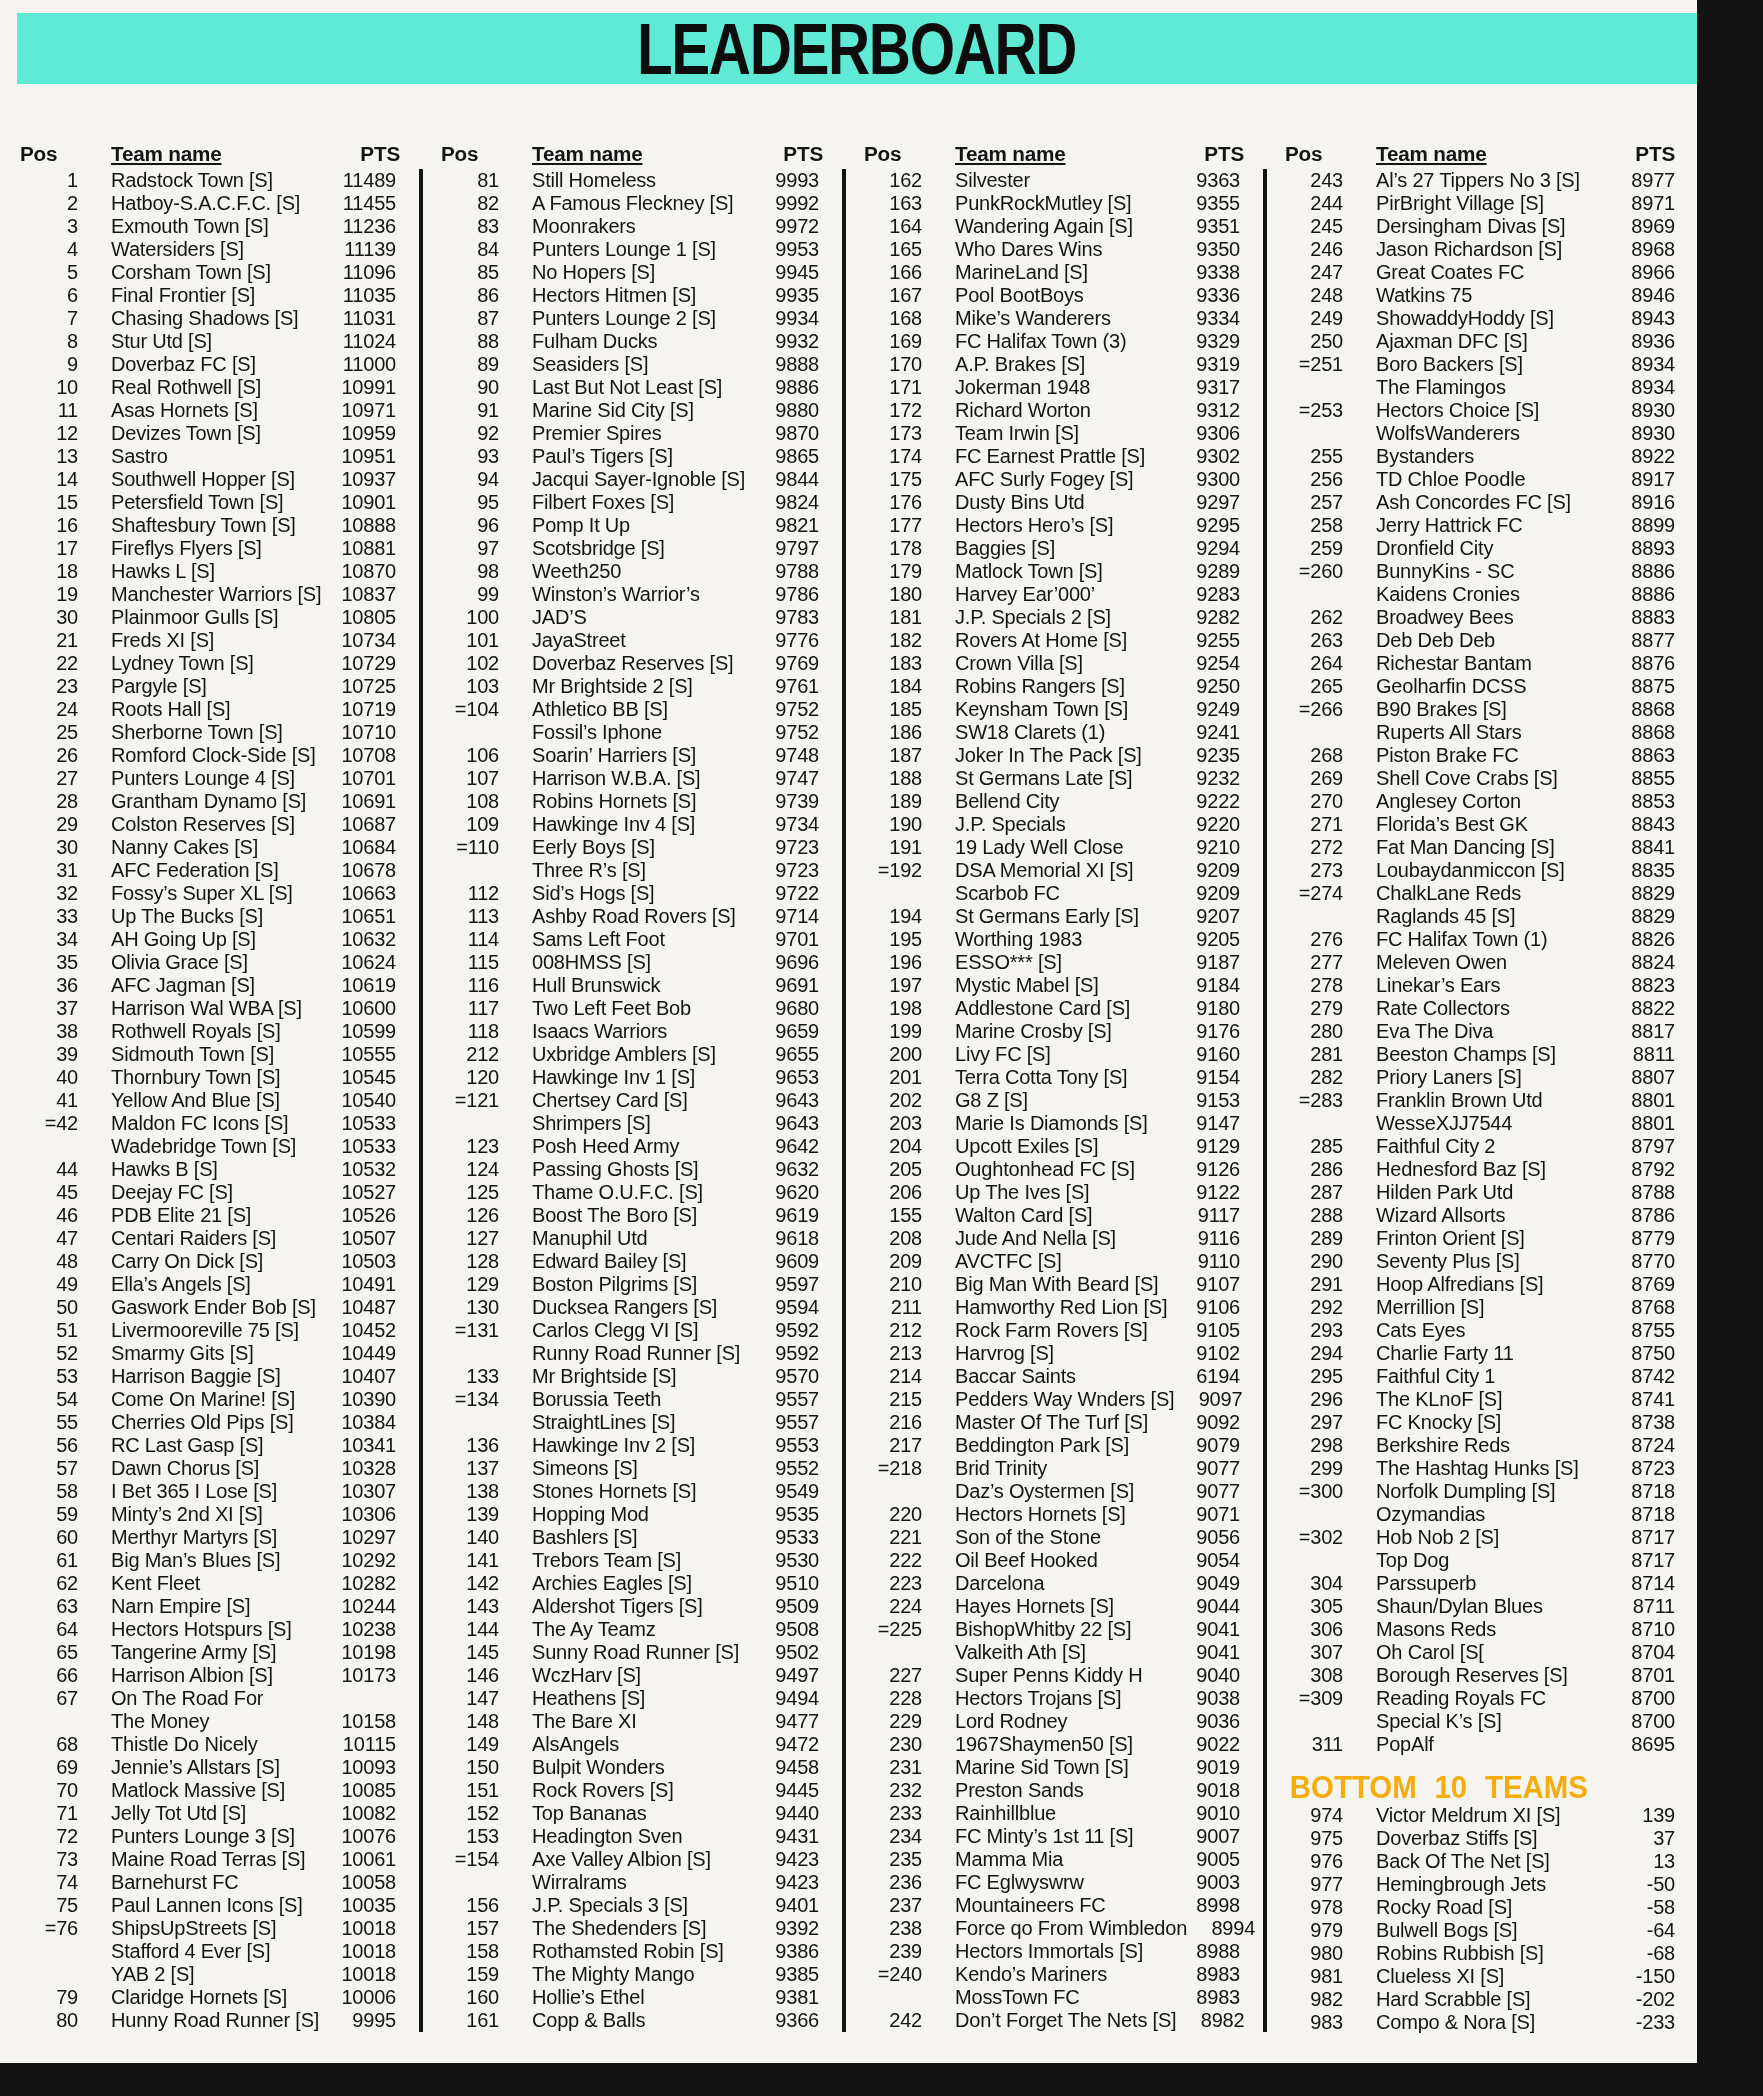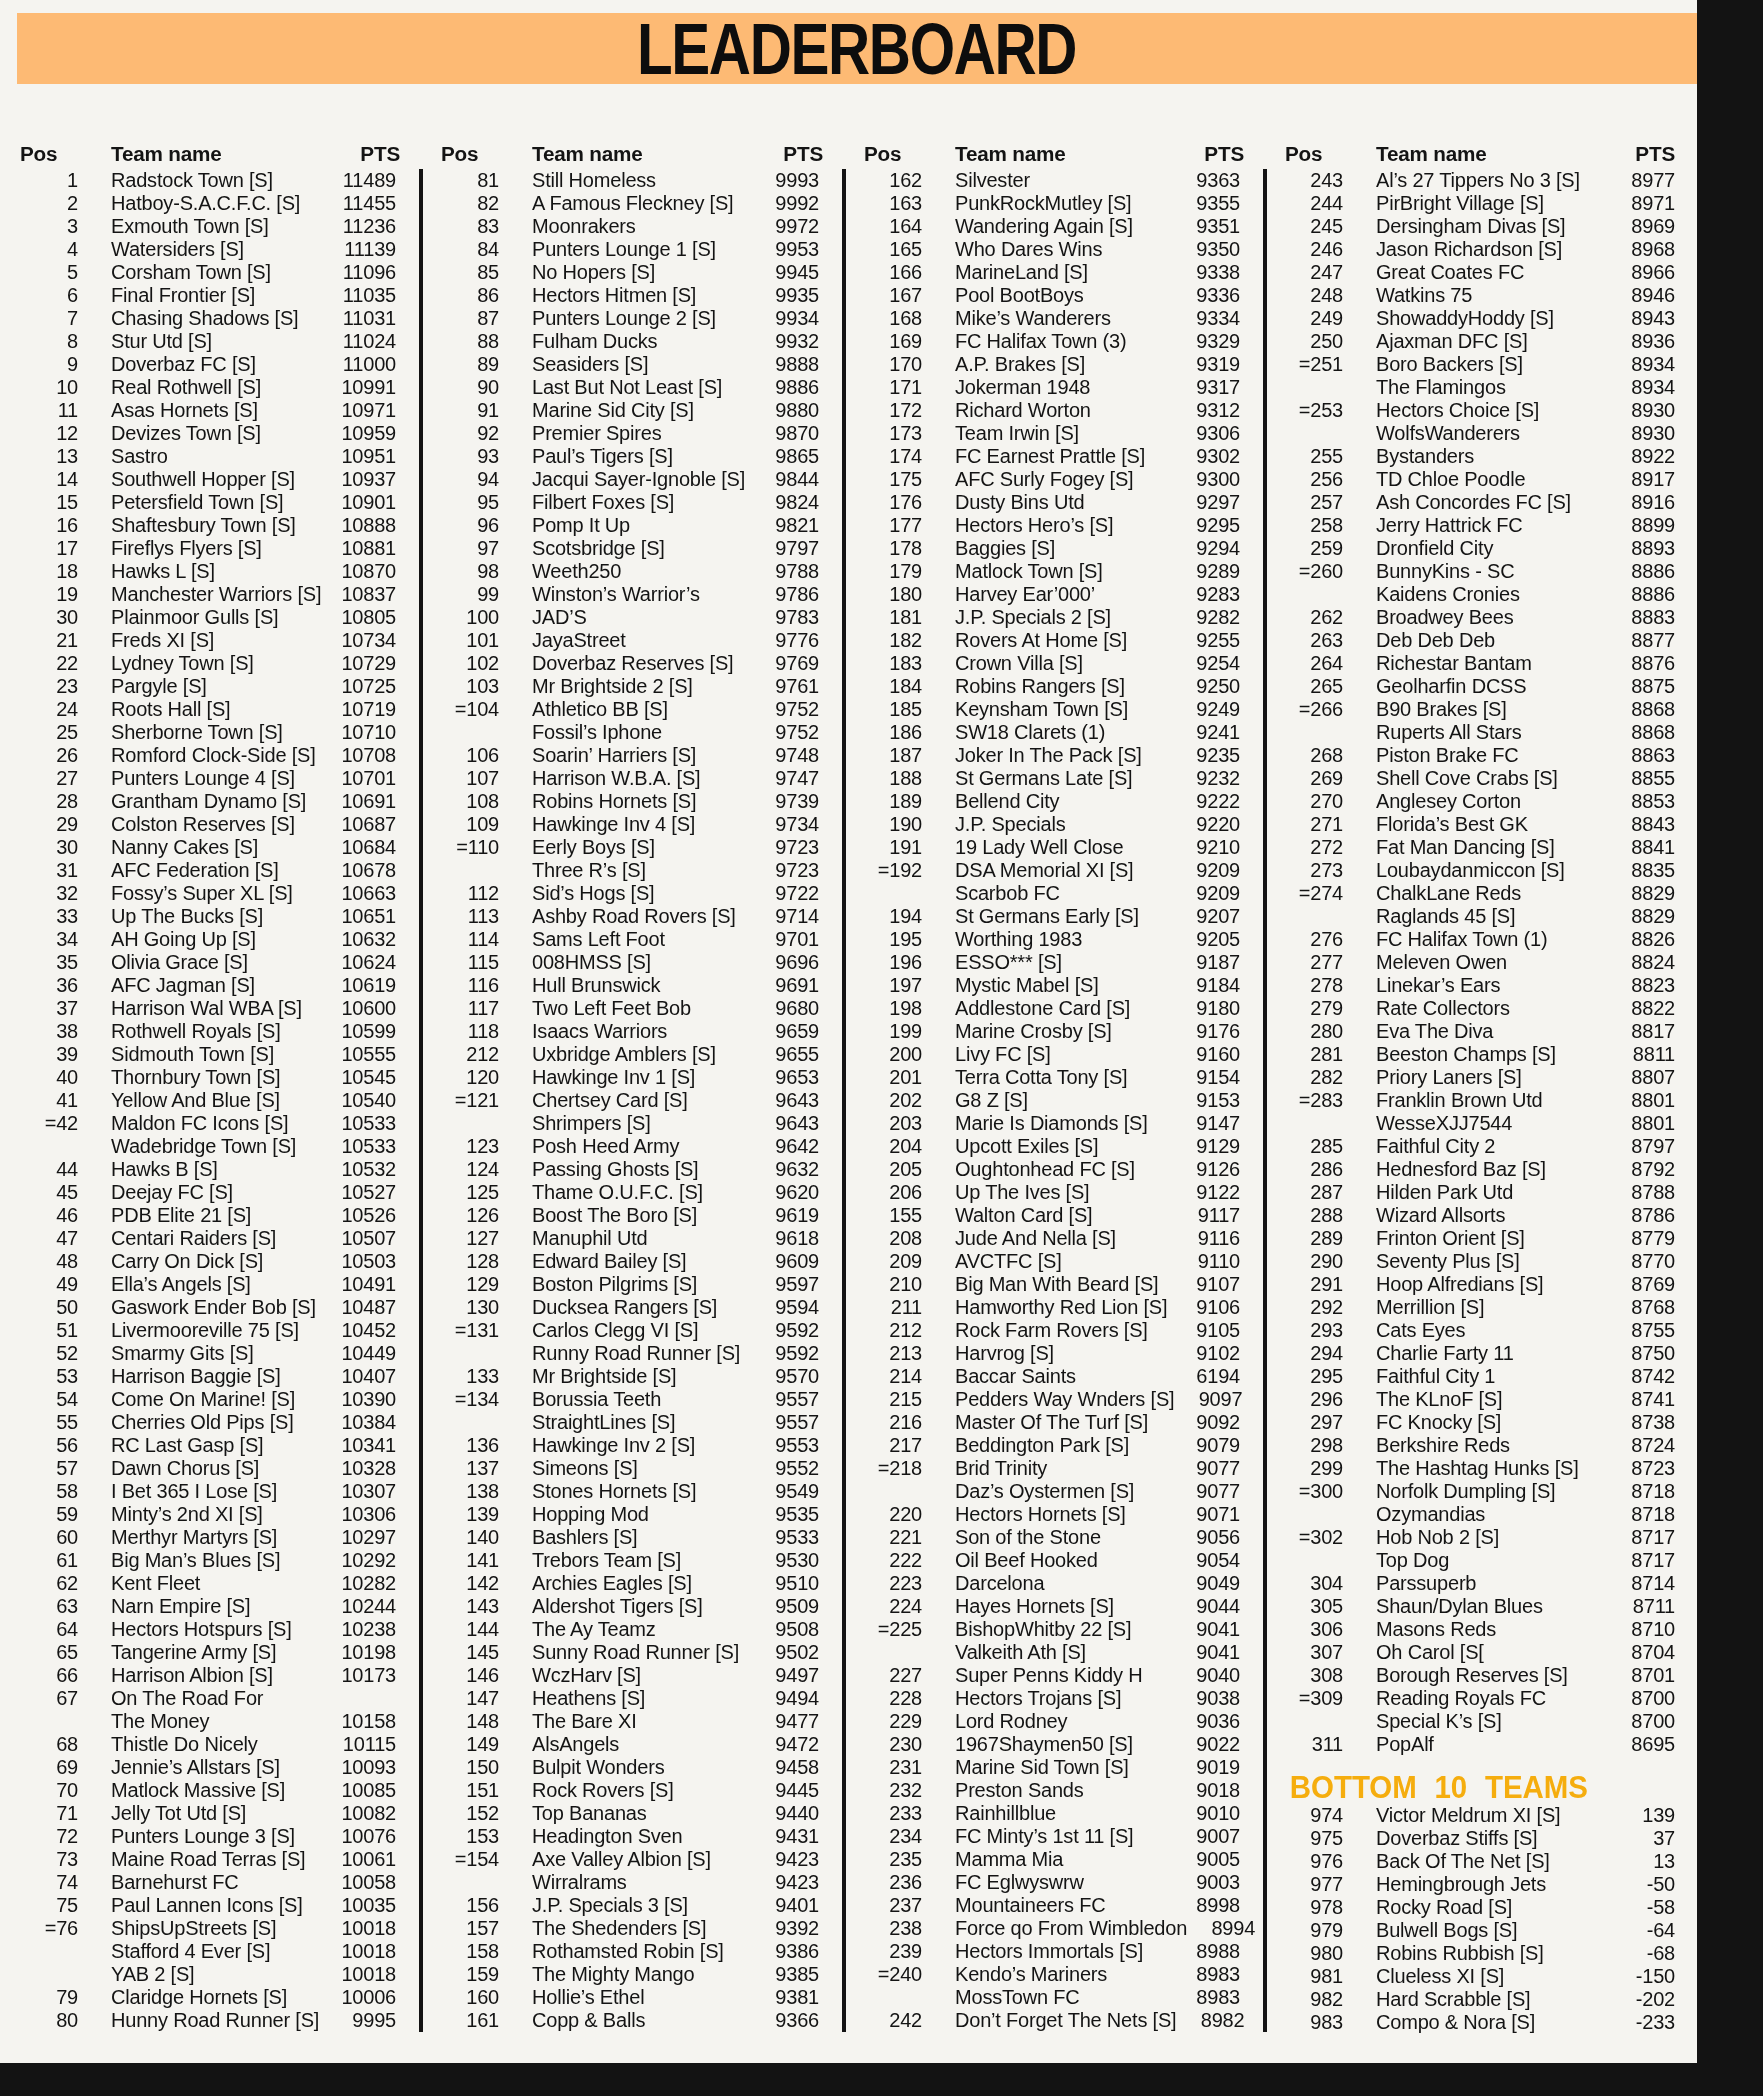--- a/index.html
+++ b/index.html
@@ -4,40 +4,40 @@
 <style>
   html,body{margin:0;padding:0;}
   body{
     width:1763px;height:2097px;position:relative;overflow:hidden;
     background:#f5f4f0;color:#141414;
     font-family:"Liberation Sans", sans-serif;
   }
   .frame-right{position:absolute;left:1697px;top:0;width:66px;height:2097px;background:#131313;}
   .frame-bottom{position:absolute;left:0;top:2063px;width:1763px;height:34px;background:#131313;}
   .band{
-    position:absolute;left:16.5px;top:13.2px;width:1680px;height:71px;background:#fdba74;
+    position:absolute;left:16.5px;top:13.2px;width:1680px;height:71px;background:#5eead4;
     display:flex;align-items:center;justify-content:center;
   }
   .title{
     font-weight:700;font-size:73px;letter-spacing:-1.7px;white-space:nowrap;color:#0d0d0d;
     transform:scaleX(0.80);
   }
   .content{
     position:absolute;left:20px;top:116px;width:1677px;
     display:grid;grid-template-columns:403px 423px 421px 431px;
   }
   .col{min-width:0;}
   .col:not(:first-child){padding-left:18px;}
   .col-head{
     display:grid;grid-template-columns:58px 1fr 91px;
     height:50px;align-items:end;padding-bottom:3.3px;
     font-weight:700;font-size:20.7px;letter-spacing:-0.2px;
   }
   .h-pos{text-align:left;}
-  .h-team{padding-left:33px;}
+  .h-team{padding-left:33px;text-decoration:underline;}
   .h-pts{text-align:right;padding-right:23px;}
   .col.divided .rows{border-right:4.1px solid #131313;}
   .row{
     display:grid;grid-template-columns:58px 1fr 91px;
     height:23px;line-height:23px;font-size:20px;letter-spacing:-0.2px;white-space:nowrap;
   }
   .pos{text-align:right;}
   .team{padding-left:33px;}
   .pts{text-align:right;padding-right:23px;}
   .b10-head{

